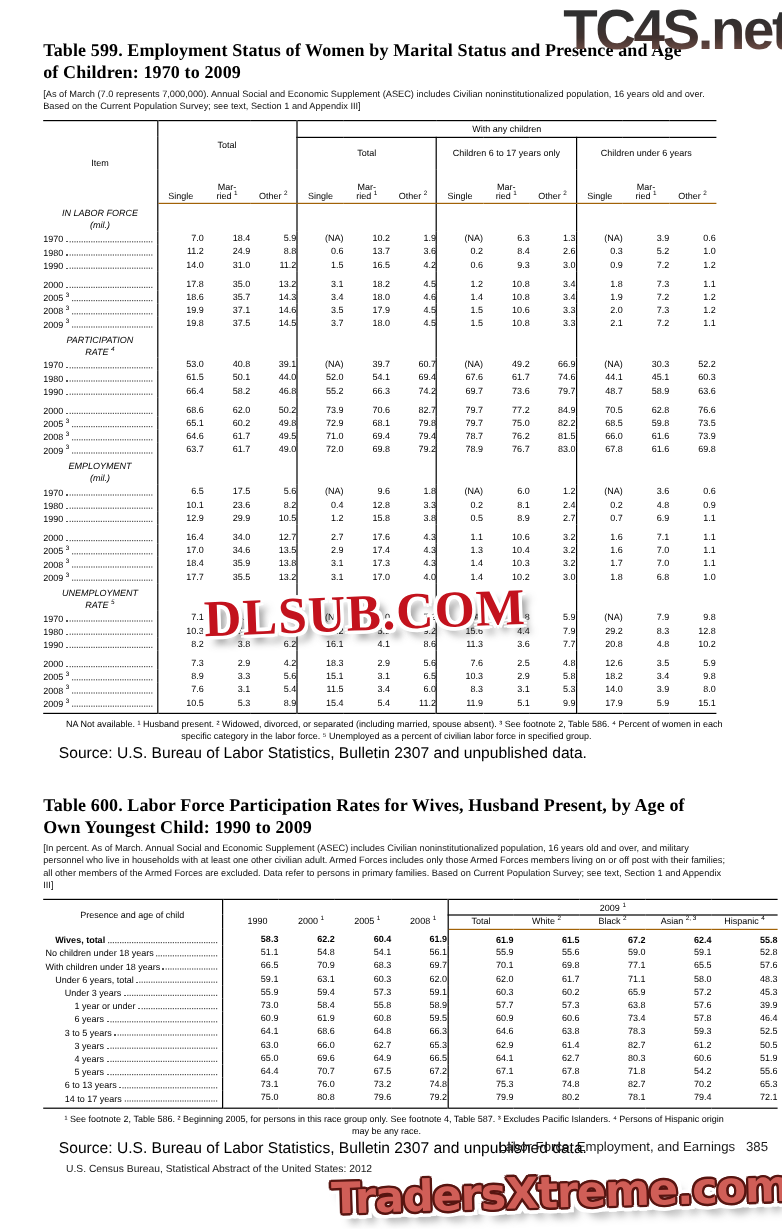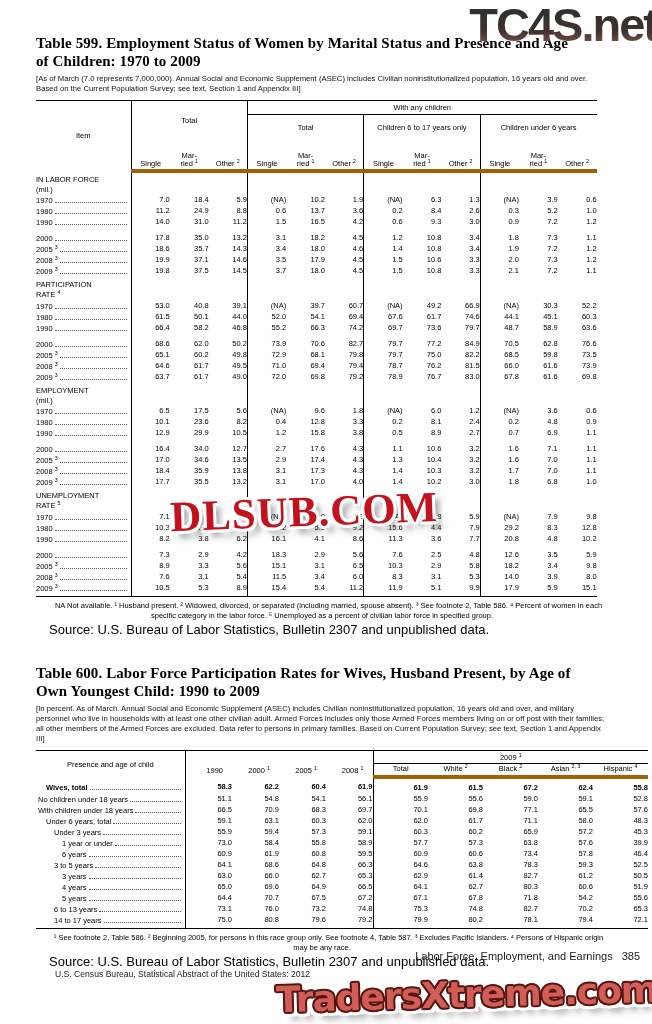--- a/index.html
+++ b/index.html
@@ -13,29 +13,29 @@
   table{border-collapse:collapse;table-layout:fixed;}
   .tbl{margin-top:6px;border-top:1.4px solid #000;border-bottom:1px solid #000;}
   .tbl th,.tbl td{padding:0;font-weight:normal;font-size:7.5px;}
   .vr{border-right:1px solid #000;}
   sup{font-size:5.3px;line-height:0;vertical-align:super;}
   .h-item{text-align:center;vertical-align:middle;}
   .h-grp{text-align:center;vertical-align:middle;}
   .h-wac{text-align:center;border-bottom:1px solid #000;height:13px;vertical-align:middle;}
   .h-sub{text-align:center;vertical-align:middle;height:26px;line-height:1.15;padding:1px 4px;}
   .colh{text-align:center;vertical-align:bottom;line-height:1.15;height:28px;padding-bottom:1px;}
-  .tbl thead tr:last-child th{border-bottom:4px solid #a16207;}
+  .tbl thead tr:last-child th{border-bottom:1px solid #a16207;}
   .tbl tbody td{height:10.5px;white-space:nowrap;}
   .val{text-align:right;padding-right:7px;}
   .yr-cell{padding-left:13px;}
   .lbl-cell{padding-left:2px;}
   .lblflex{display:flex;align-items:flex-end;overflow:hidden;}
   .leader{flex:1;border-bottom:1px dotted #555;margin:0 4px 2px 2px;min-width:3px;height:8px;}
   .sec-row td{padding-top:4px;}
-  .sec-name{text-align:left;line-height:1.3;}
+  .sec-name{text-align:center;line-height:1.3;font-style:italic;}
   .gap-row td{padding-top:5px;}
   .tbl tbody tr:last-child td{padding-bottom:3px;}
   .fn{font-size:7.5px;line-height:1.33;margin-top:4px;width:572px;text-indent:13px;text-align:center;}
   .src{font-size:13px;line-height:1.33;width:572px;text-indent:13px;}
   .sect-gap{height:26px;}
   .t600 .yh{text-align:right;vertical-align:bottom;padding:0 9px 2px 0;}
   .t600 .g2009{text-align:center;border-bottom:1px solid #000;padding:2px 0 1px 0;}
   .t600 .rh{text-align:center;vertical-align:bottom;padding-bottom:2px;}
   .t600 .plabel{text-align:center;vertical-align:middle;}
   .t600 tbody tr:first-child td{padding-top:3px;}

